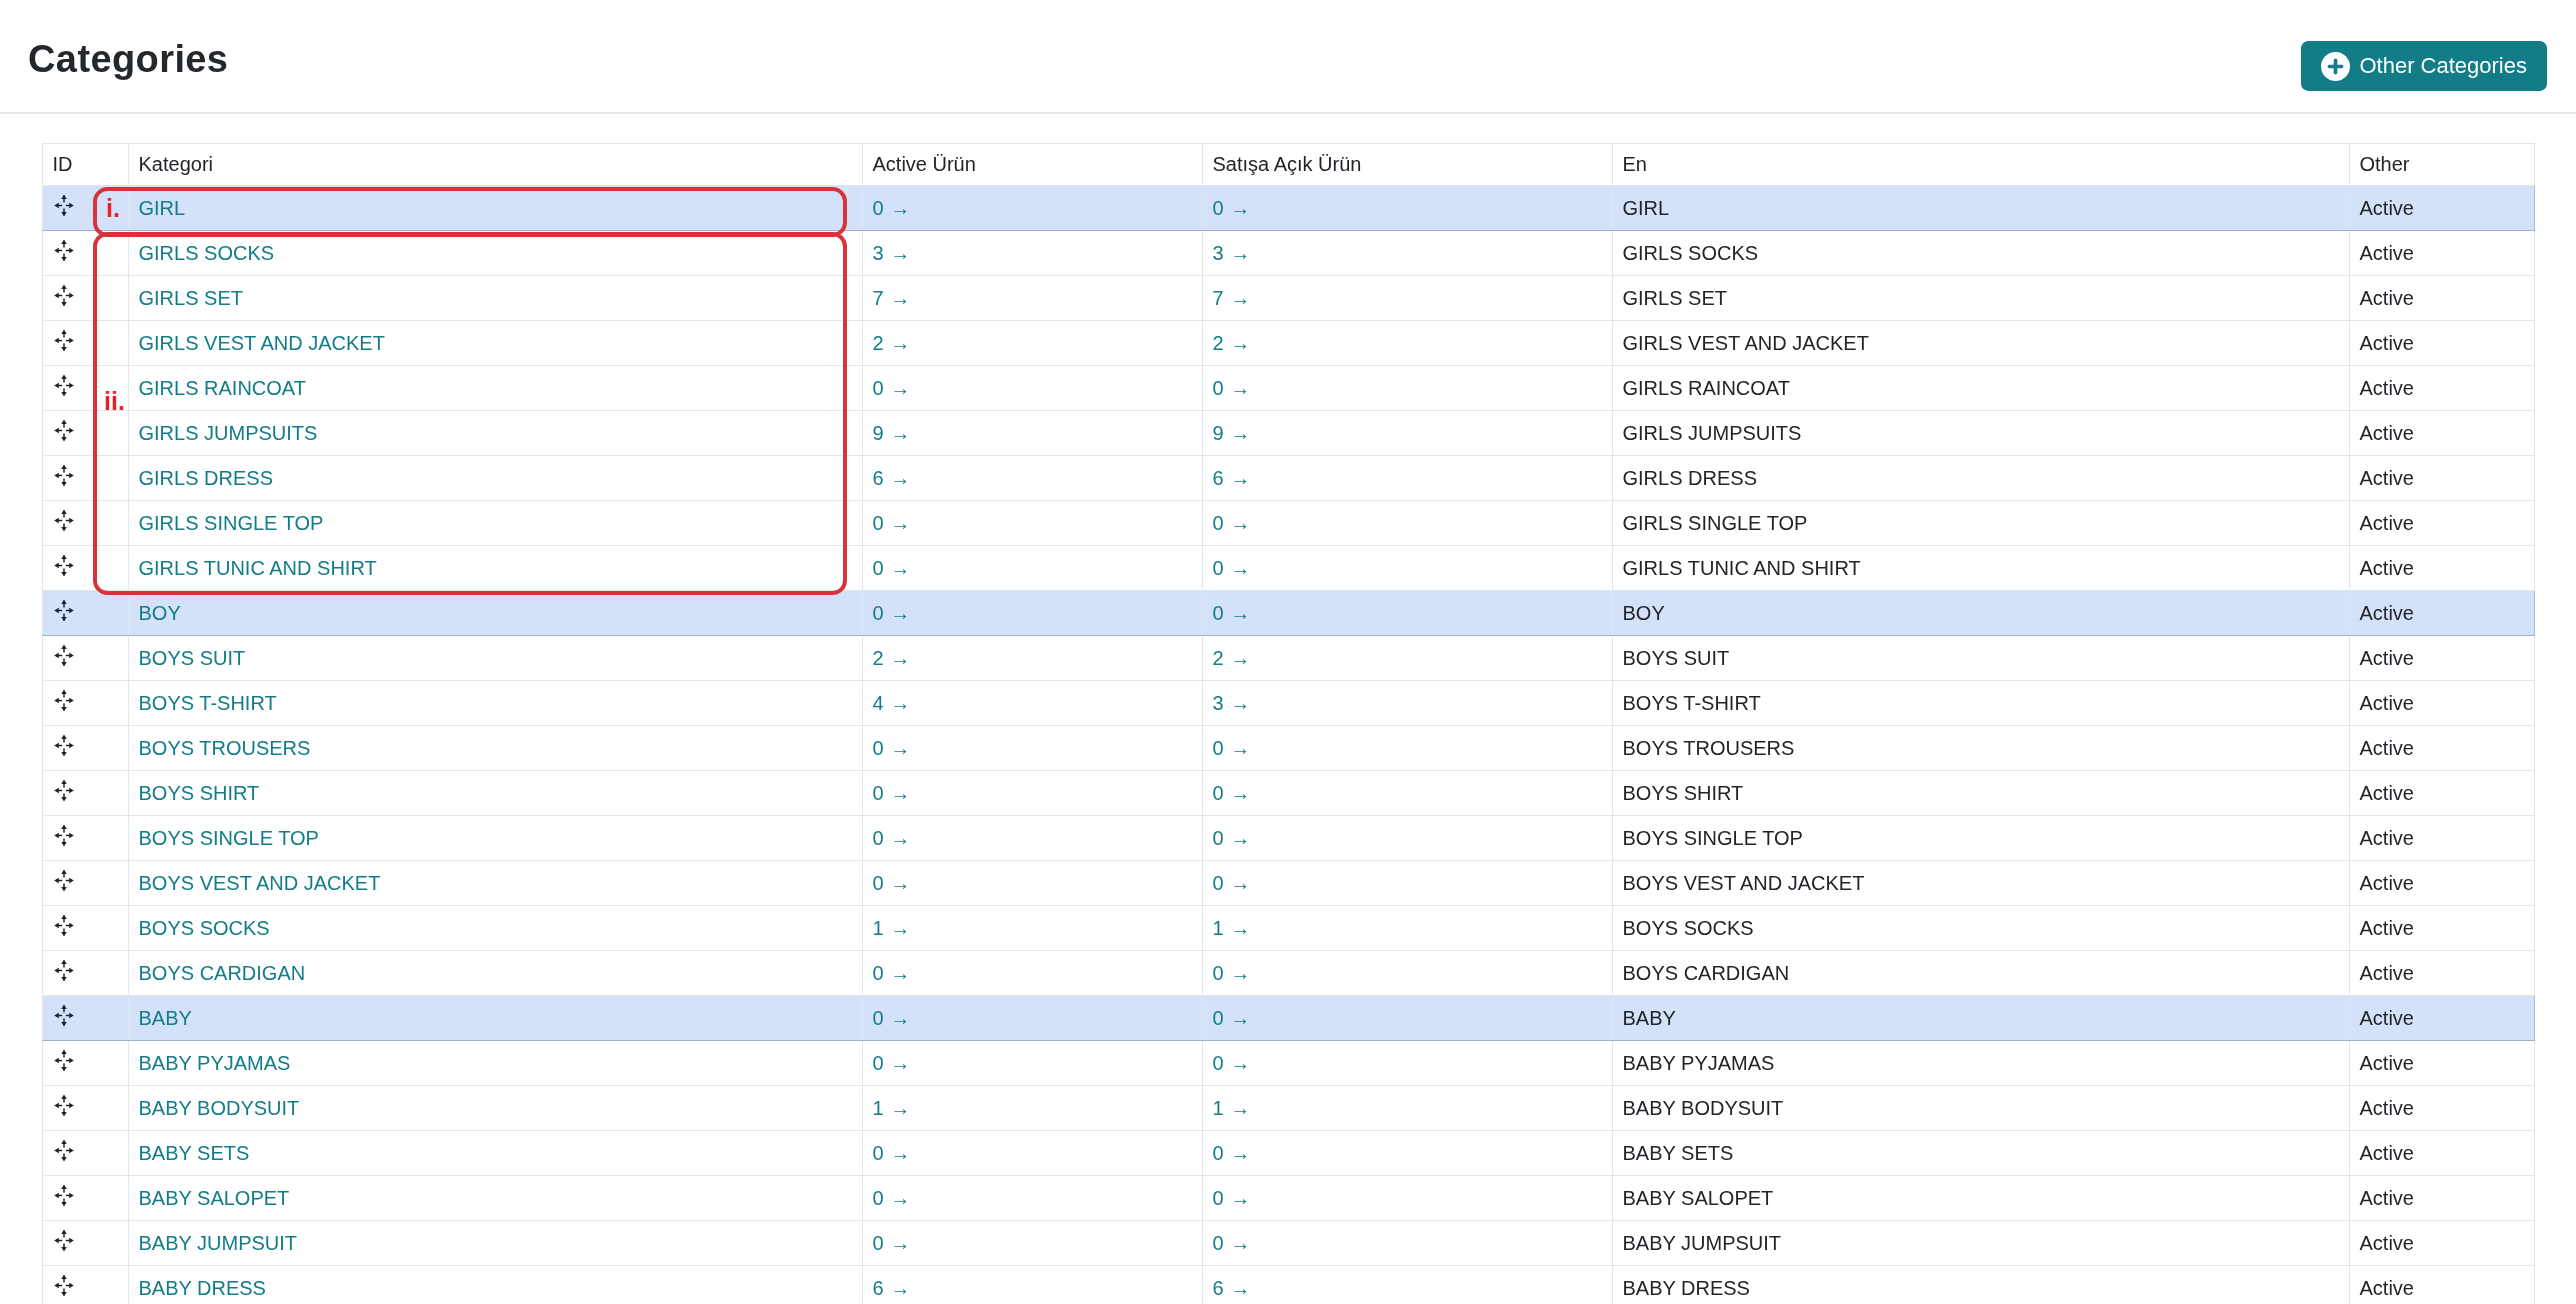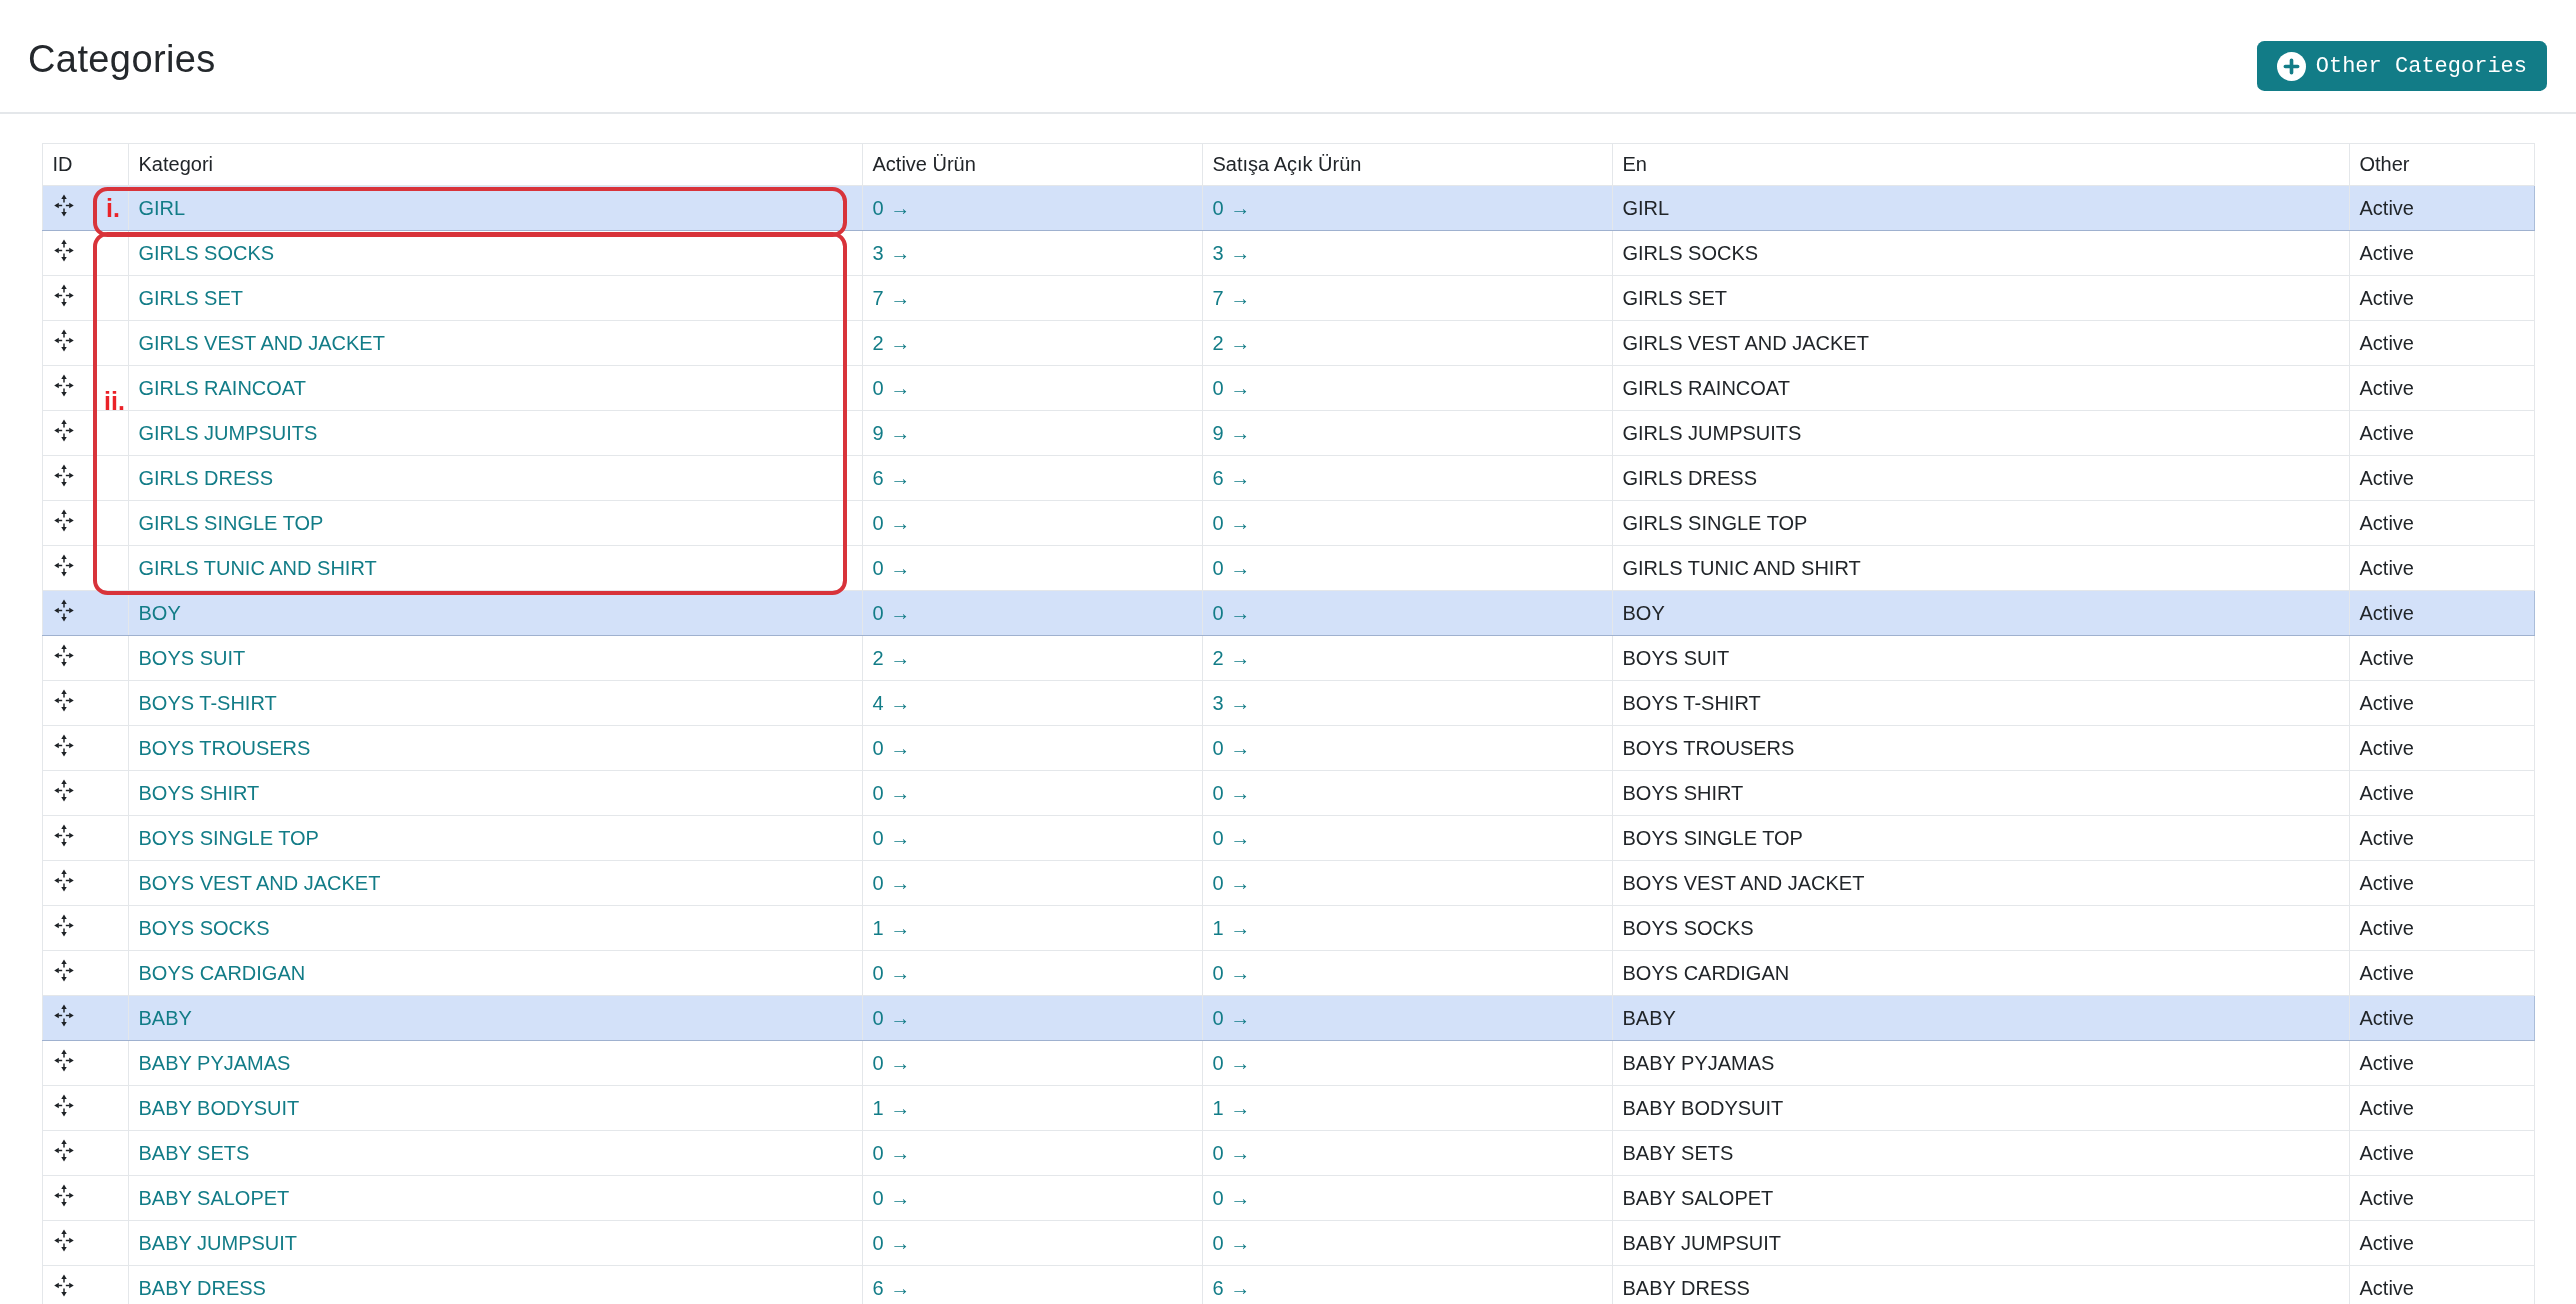--- a/index.html
+++ b/index.html
@@ -11,28 +11,28 @@
     background: #ffffff;
     font-family: "Liberation Sans", sans-serif;
     color: #212529;
   }
 
   
   .topbar { position: absolute; left: 0; top: 0; width: 100%; height: 112px; }
   .page-title {
     position: absolute; left: 28px; top: 37px;
     margin: 0; font-size: 38px; line-height: 44px;
-    font-weight: 400; color: #24282c; letter-spacing: 0.4px;
+    font-weight: 700; color: #24282c; letter-spacing: 0.4px;
   }
   .btn-other {
     position: absolute; right: 29px; top: 41px; height: 50px;
     display: flex; align-items: center; gap: 9.5px;
     padding: 0 20px; border: none; border-radius: 7.3px;
     background: #127c87; color: #ffffff;
-    font-family: Liberation Mono, monospace;
+    font-family: Liberation Sans, sans-serif;
     font-size: 22px; cursor: pointer;
   }
   .btn-other .plus-wrap { display: flex; align-items: center; }
 
   .divider {
     position: absolute; left: 0; top: 112px; width: 100%; height: 1.5px;
     background: #e4e7ea;
   }
 
   

